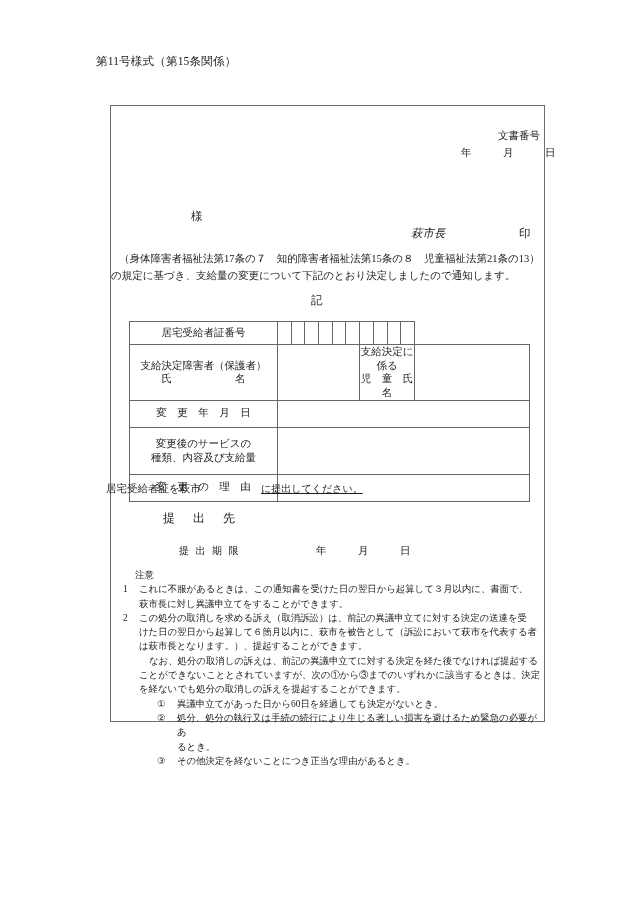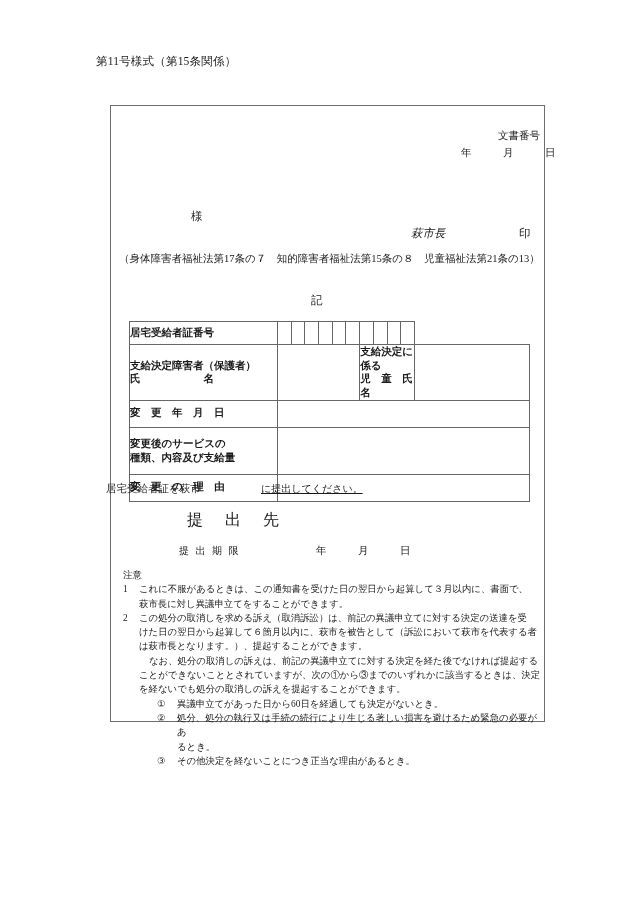--- a/index.html
+++ b/index.html
@@ -75,47 +75,47 @@
     left: 18px;
     top: 215px;
     width: 400px;
     border-collapse: collapse;
     table-layout: fixed;
     font-size: 10.5px;
   }
   .tbl td {
     border: 1px solid #666;
     padding: 0;
+    text-align: center;
     vertical-align: middle;
     line-height: 1.35;
     height: 22px;
-    font-weight: bold;
   }
   .tbl td.blank { border: 1px solid #666; }
   .tbl td.numcell { border: 1px solid #666; }
   .tbl td.noborder { border: none; }
   .lbl2 { line-height: 1.3; }
 
   
   .submit-note { left: -5px; top: 376px; font-size: 10.5px; }
   .submit-note-2 { left: 150px; top: 376px; font-size: 10px; text-decoration: underline; }
-  .dest-label  { left: 76px; top: 404px; font-size: 16px; letter-spacing: 3px; text-align: right;}
+  .dest-label  { left: 52px; top: 404px; font-size: 12px; letter-spacing: 3px; text-align: right;}
   .deadline-label { left: 68px; top: 438px; font-size: 10px; letter-spacing: 2px;}
   .deadline-date  { left: 205px; top: 438px; font-size: 10.5px; }
 
   
   .notes {
     position: absolute;
     left: 8px;
     top: 462px;
     width: 424px;
     font-size: 9.4px;
     line-height: 1.52;
   }
-  .notes-title { margin: 0 0 0 4px; }
+  .notes-title { margin: 0 0 0 16px; }
   .note-row { display: flex; margin-left: 4px; }
   .note-num { width: 16px; flex: 0 0 16px; }
   .note-body { flex: 1; }
   .sub-row { display: flex; margin-left: 18px; }
   .sub-num { width: 20px; flex: 0 0 20px; }
   .sub-body { flex: 1; }
 </style>
 </head>
 <body>
 
@@ -128,20 +128,21 @@
 
       <div class="abs doc-no">文書番号</div>
       <div class="abs doc-date">年　　　月　　　日</div>
 
 
       <div class="abs addressee">様</div>
       <div class="abs issuer">萩市長</div>
       <div class="abs seal">印</div>
 
       <div class="abs law-line">（身体障害者福祉法第17条の７　知的障害者福祉法第15条の８　児童福祉法第21条の13）</div>
+      <div class="abs law-line2">の規定に基づき、支給量の変更について下記のとおり決定しましたので通知します。</div>
 
       <div class="abs ki">記</div>
 
       <table class="tbl">
         <colgroup>
           <col style="width:148px">
           <col style="width:13.7px">
             <col style="width:13.7px">
             <col style="width:13.7px">
           <col style="width:13.7px">

